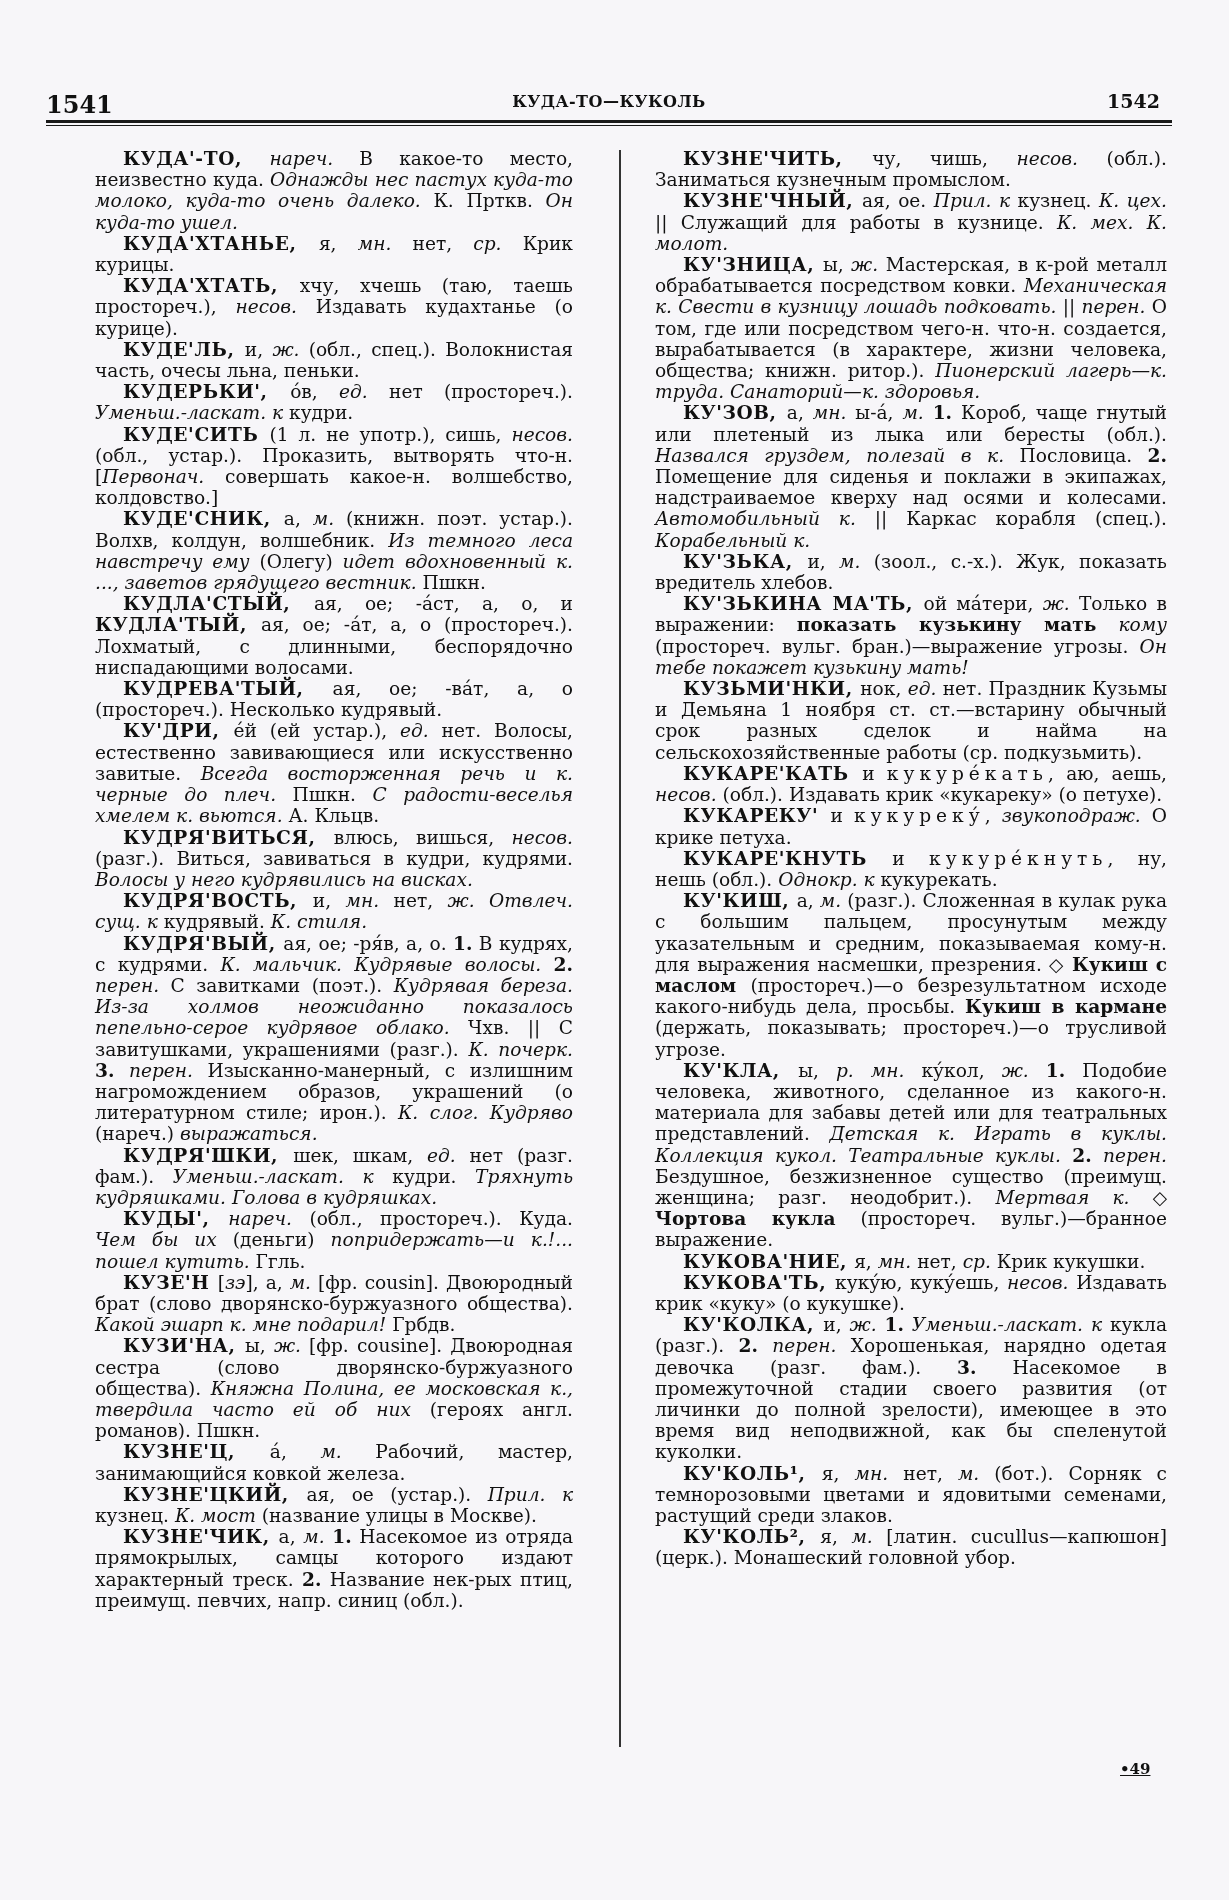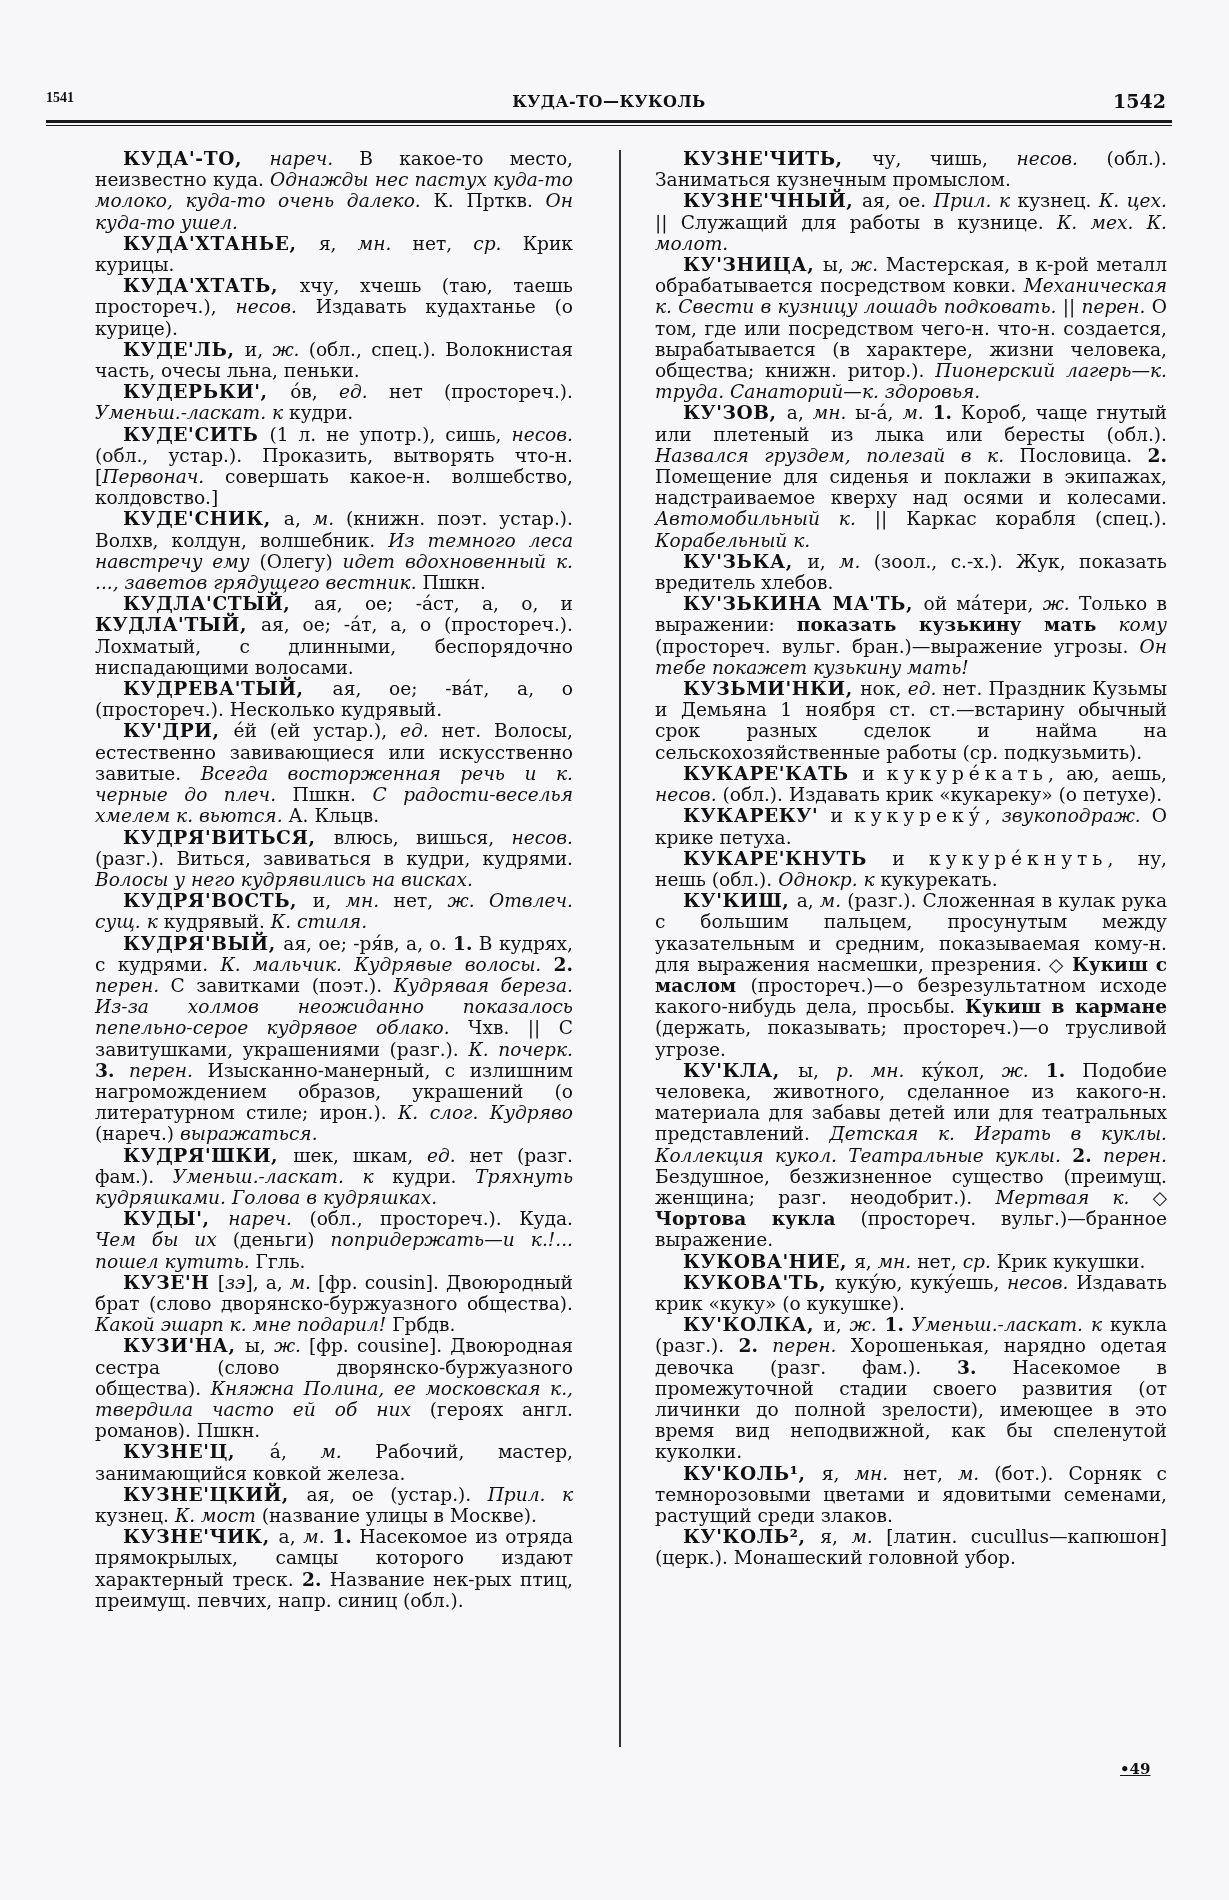--- a/index.html
+++ b/index.html
@@ -8,22 +8,22 @@
     background: #f7f6f9;
     color: #111;
     font-family: "DejaVu Serif", "Liberation Serif", serif;
     position: relative;
     overflow: hidden;
   }
   .header {
     position: absolute; left: 46px; top: 90px; width: 1126px; height: 30px;
     font-family: "DejaVu Serif", serif; font-weight: bold;
   }
-  .header .pn-left { position: absolute; left: 0; top: 0; font-size: 14px; font-family: Liberation Serif, serif; }
-  .header .pn-right { position: absolute; right: 6px; top: 0; font-size: 19px; }
+  .header .pn-left { position: absolute; left: 0; top: 0; font-size: 24px; }
+  .header .pn-right { position: absolute; right: 12px; top: 0; font-size: 19px; }
   .header .title { position: absolute; left: 0; right: 0; top: 2px; text-align: center; font-size: 16px; letter-spacing: 0.5px; }
   .rule { position: absolute; left: 46px; width: 1126px; background: #1a1a1a; }
   .rule.r1 { top: 120px; height: 3px; }
   .rule.r2 { top: 125px; height: 1px; }
   .col {
     position: absolute; top: 148px;
     font-size: 18.6px; line-height: 21.2px;
     text-align: justify; hyphens: manual; margin-left: 18px;
   }
   .col.left { left: 77px; width: 478px; }

